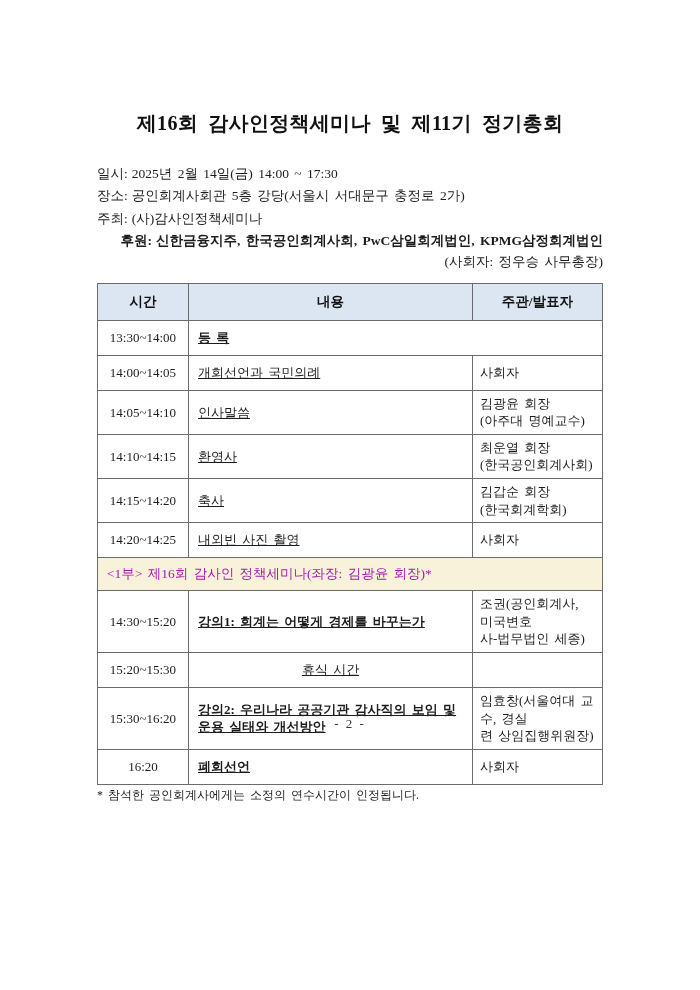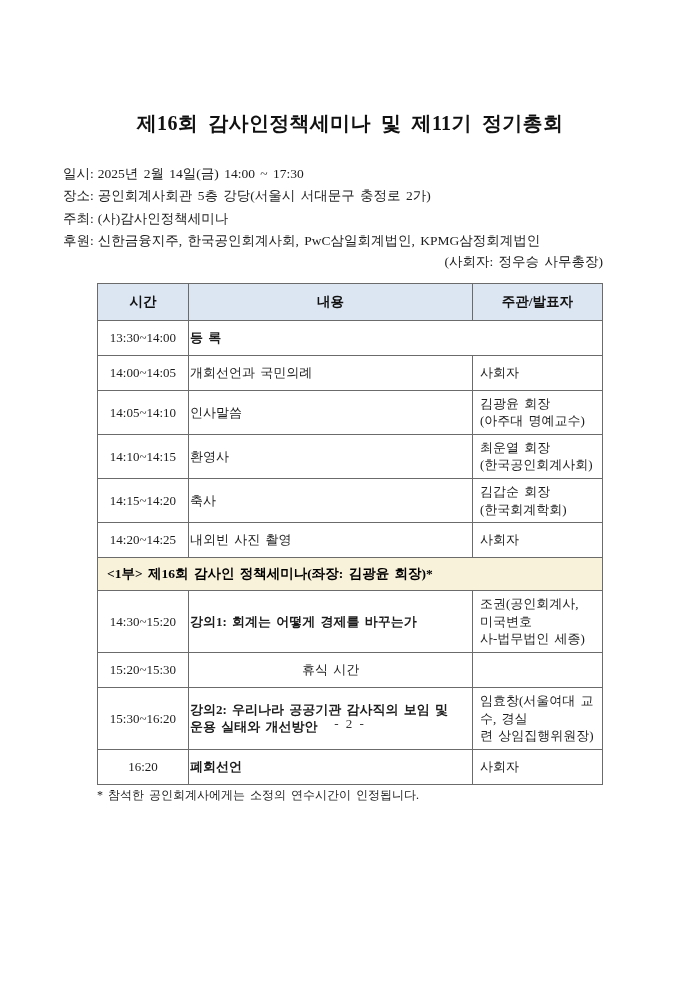--- a/index.html
+++ b/index.html
@@ -25,27 +25,27 @@
     margin-top: 7px;
     text-align: center;
     font-size: 16px;
     font-weight: bold;
     line-height: 1.45;
     word-spacing: 4px;
     color: var(--subtitle-red, #cd2b2b);
   }
 
   .info-block {
-    margin: 26px 97px 0 63px;
+    margin: 26px 97px 0 97px;
     font-size: 13.5px;
     line-height: 1.66;
     word-spacing: 2px;
   }
   .info-line { white-space: nowrap; }
-  .info-line.bold { font-weight: normal; }
+  .info-line.bold { font-weight: bold; text-align: right; }
   .info-label { margin-right: 4px; }
   .moderator-note {
     margin: 0 97px;
     text-align: right;
     font-size: 13.5px;
     word-spacing: 2px;
   }
 
   table.agenda {
     width: 505px;
@@ -71,37 +71,38 @@
   col.c-time { width: 91px; }
   col.c-content { width: 284px; }
   col.c-presenter { width: 130px; }
 
   td.time-cell {
     text-align: center;
     padding: 4px 2px;
     height: 26px;
   }
   td.content-cell {
-    padding: 4px 1px;
+    padding: 4px 9px;
     height: 26px;
     text-align: left;
+    text-decoration: underline;
   }
   td.content-cell.c { text-align: center; }
   td.content-cell.b { font-weight: bold; }
   td.presenter-cell {
     padding: 4px 7px;
     height: 26px;
     text-align: left;
   }
   td.section-cell {
     background: var(--section-bg, #f9f2da);
-    font-weight: bold;
+    font-weight: normal;
     font-size: 13.5px;
     padding: 7px 9px;
-    color: #000000;
+    color: #a21caf;
   }
 
   .footnote {
     margin: 2px 97px 0 97px;
     font-size: 12px;
     word-spacing: 2px;
   }
   .page-number {
     position: absolute;
     left: 0; right: 0;

